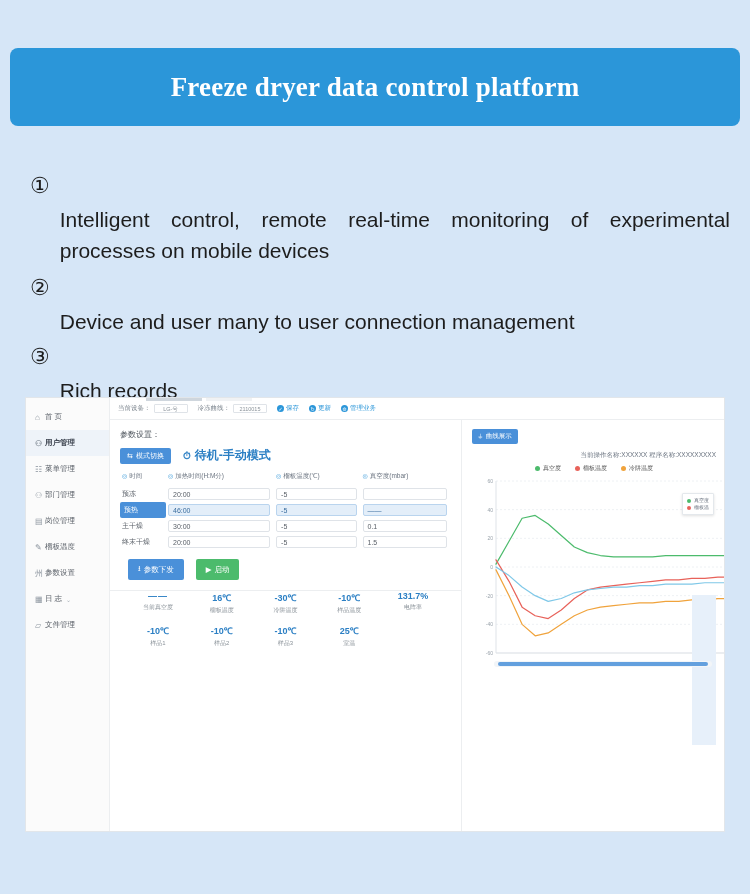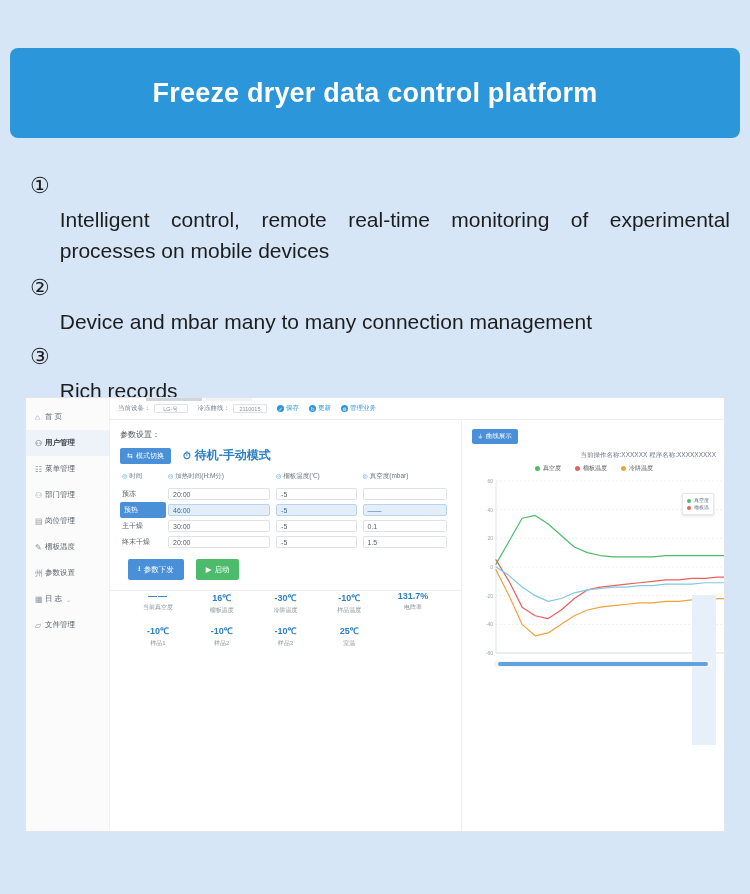--- a/index.html
+++ b/index.html
@@ -11,26 +11,27 @@
     font-family: "Liberation Sans", sans-serif;
     overflow: hidden;
   }
 
   
   .banner {
     position: absolute;
     left: 10px;
     top: 48px;
     width: 730px;
-    height: 90px;
+    height: 78px;
     background: #2b96d9;
     border-radius: 8px;
     display: flex;
     align-items: center;
     justify-content: center;
+    font-family: Liberation Serif, serif;
   }
   .banner-title {
     color: #ffffff;
     font-size: 27px;
     font-weight: bold;
     letter-spacing: 0.2px;
   }
 
   
   .features {
@@ -329,21 +330,21 @@
   <div class="banner-title">Freeze dryer data control platform</div>
 </div>
 
 <div class="features">
   <div class="feat feat-1">
     <span class="num">①</span>
     <span class="txt">Intelligent control, remote real-time monitoring of experimental processes on mobile devices</span>
   </div>
   <div class="feat feat-2">
     <span class="num">②</span>
-    <span class="txt">Device and mbar many to many connection management</span>
+    <span class="txt">Device and user many to user connection management</span>
   </div>
   <div class="feat feat-3">
     <span class="num">③</span>
     <span class="txt">Rich records</span>
   </div>
 </div>
 
 <div class="shot">
 
   <div class="side">

